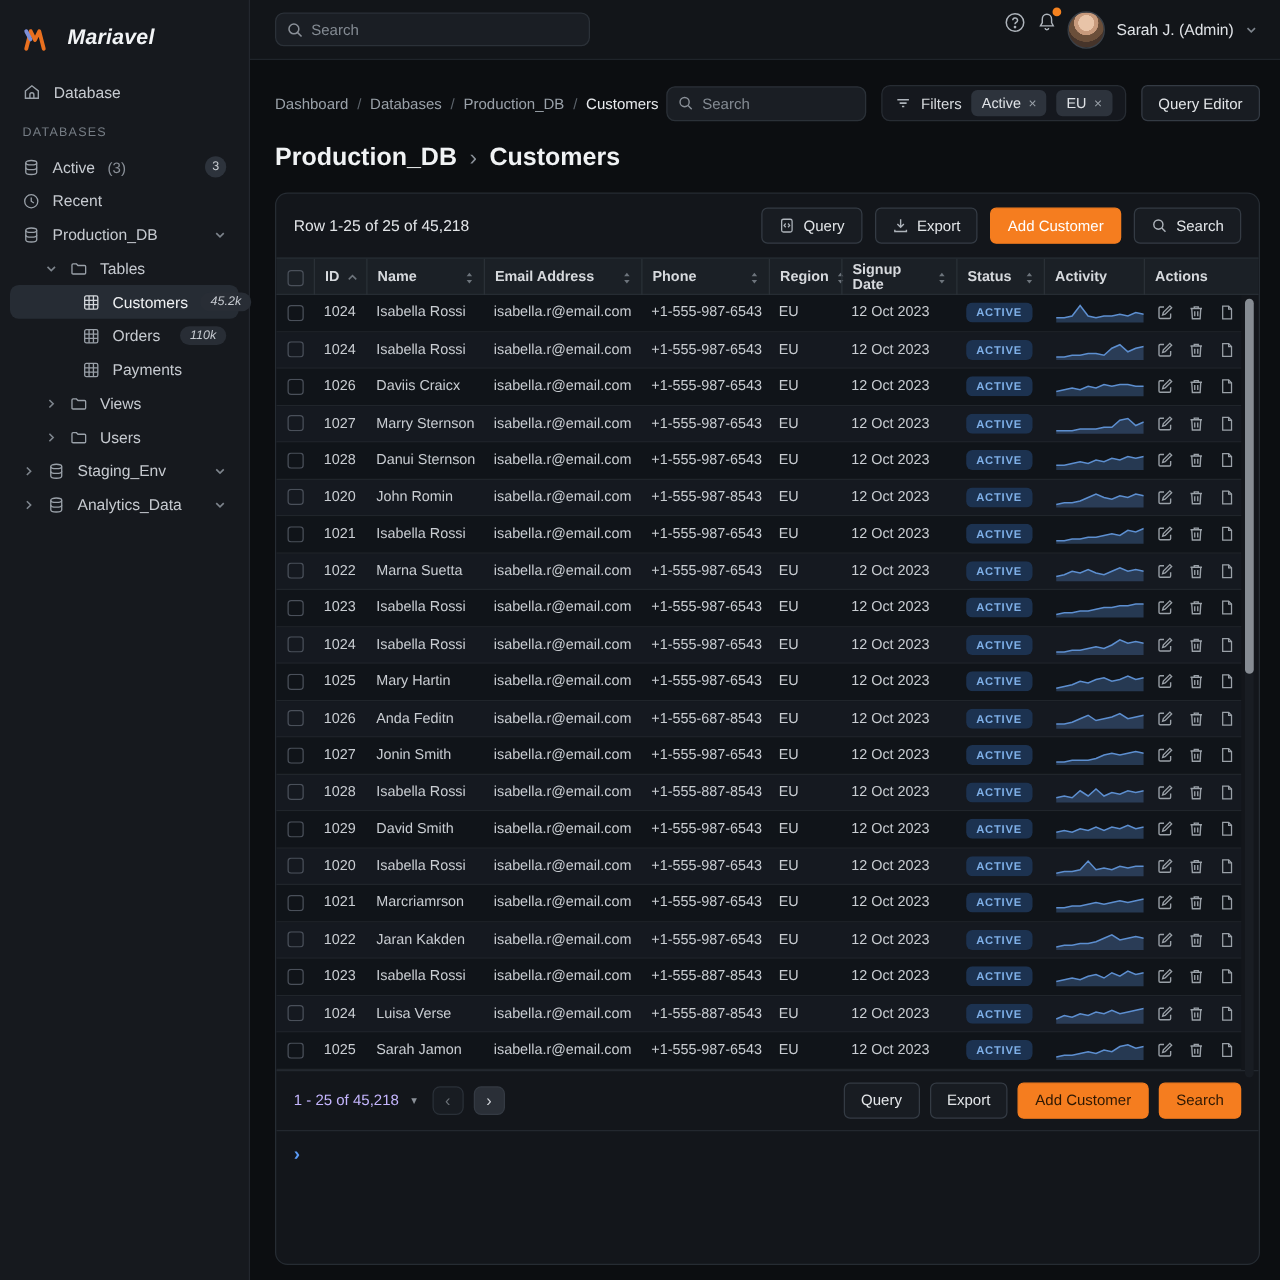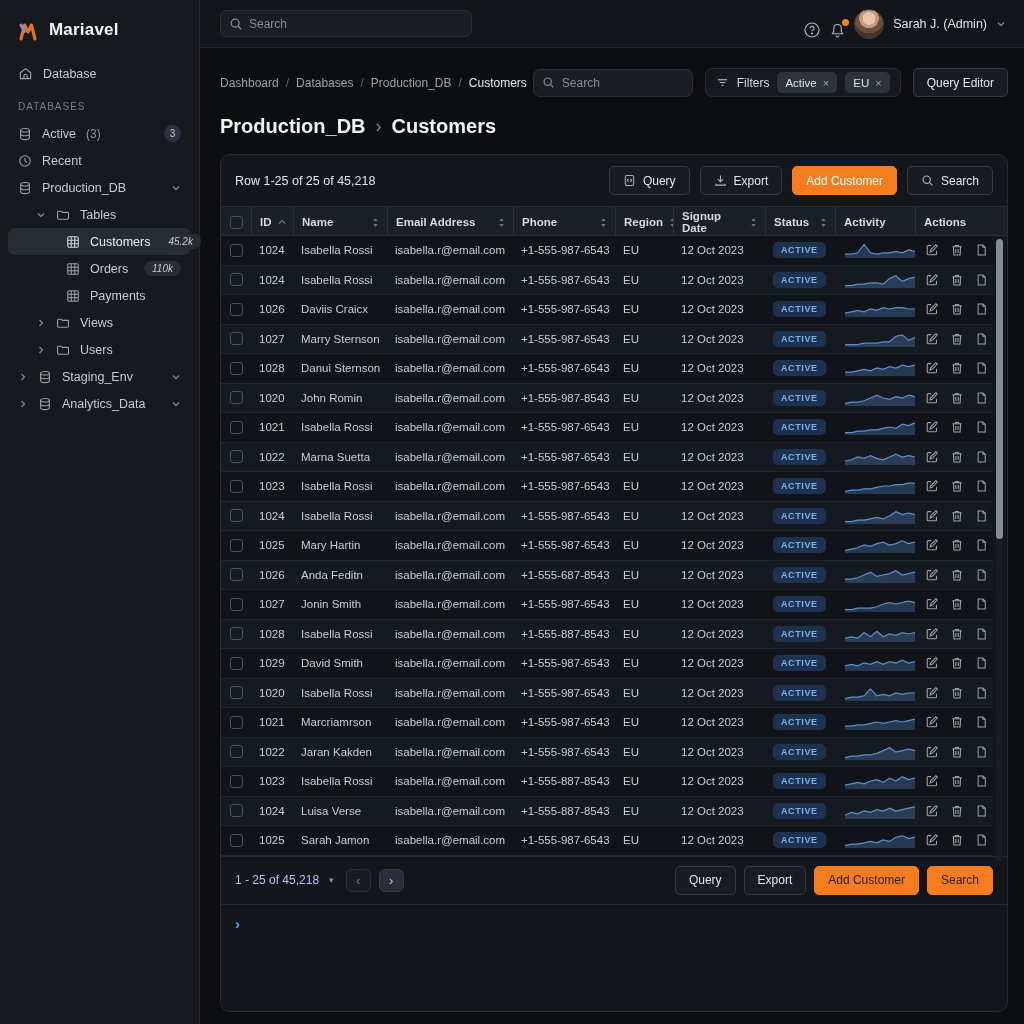--- a/index.html
+++ b/index.html
@@ -8,21 +8,21 @@
     display:flex;
     background:#0c0e11;
     color:#e4e7ea;
     font-family:"Liberation Sans", sans-serif;
     font-size:12px;
   }
   svg { display:block; }
 
   
   .sidebar { width:200px; min-width:200px; height:100%; background:#16191e; border-right:1px solid #23272e; padding:14px 8px; }
-  .logo-row { display:flex; align-items:center; gap:9px; padding:4px 8px 18px; }
+  .logo-row { display:flex; align-items:center; gap:14px; padding:4px 8px 18px;font-style:italic; }
   .logo-text { font-size:17px; font-weight:700; color:#f2f4f6; letter-spacing:.2px; }
   .side-item { display:flex; align-items:center; gap:10px; height:27px; padding:0 10px; border-radius:7px; color:#c6cad0; cursor:default; }
   .side-item .ic { color:#9aa1a9; display:flex; }
   .side-label { font-size:12.5px; }
   .side-count { color:#8a9098; }
   .section-label { font-size:10px; letter-spacing:1px; color:#767d85; padding:14px 10px 8px; }
   .badge-pill { margin-left:auto; background:#282d35; color:#c6cad0; font-size:10px; padding:2px 8px; border-radius:9px;font-style:italic; }
   .badge-round { margin-left:auto; background:#2d333c; color:#c9cdd2; font-size:10px; width:17px; height:17px; border-radius:50%; display:flex; align-items:center; justify-content:center; }
   .indent-1 { padding-left:28px; }
   .indent-2 { padding-left:58px; }
@@ -32,21 +32,21 @@
   .chev.trail { margin-left:auto; }
 
   
   .main { flex:1; display:flex; flex-direction:column; height:100%; }
   .topbar { height:48px; min-height:48px; background:#121519; border-bottom:1px solid #1f242a; display:flex; align-items:center; padding:0 18px 0 20px; }
   .search-box { position:relative; display:flex; align-items:center; }
   .search-box .s-ic { position:absolute; left:9px; color:#8a9098; }
   .search-input { background:#1a1e24; border:1px solid #2b3138; border-radius:7px; height:27px; color:#dfe2e6; padding:0 10px 0 28px; font-size:12px; outline:none; font-family:"Liberation Sans", sans-serif; }
   .search-input::placeholder { color:#848b93; }
   .topbar .search-input { width:252px; }
-  .topbar-right { margin-left:auto; display:flex; align-items:flex-end; gap:8px; }
+  .topbar-right { margin-left:auto; display:flex; align-items:flex-start; gap:8px; }
   .icon-btn { color:#aeb4bb; position:relative; display:flex; }
   .dot { position:absolute; top:-3px; right:-3px; width:7px; height:7px; border-radius:50%; background:#f5821f; }
   .user { display:flex; align-items:center; gap:9px; }
   .avatar { width:30px; height:30px; border-radius:50%; background:
       radial-gradient(circle at 50% 30%, #e8c4a8 0 26%, #c79a7c 27% 40%, #6b4f3a 41% 62%, #46342a 63% 100%);
       border:1px solid #3a4048; }
   .user-name { font-size:12.5px; color:#dfe2e6; }
 
   .content { flex:1; padding:0 16px 0 20px; display:flex; flex-direction:column; }
 

